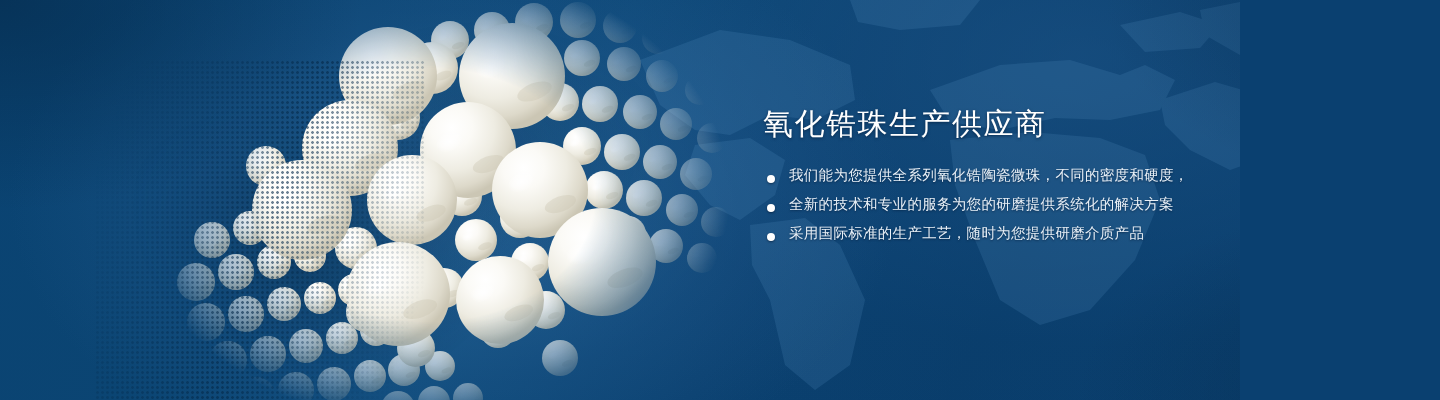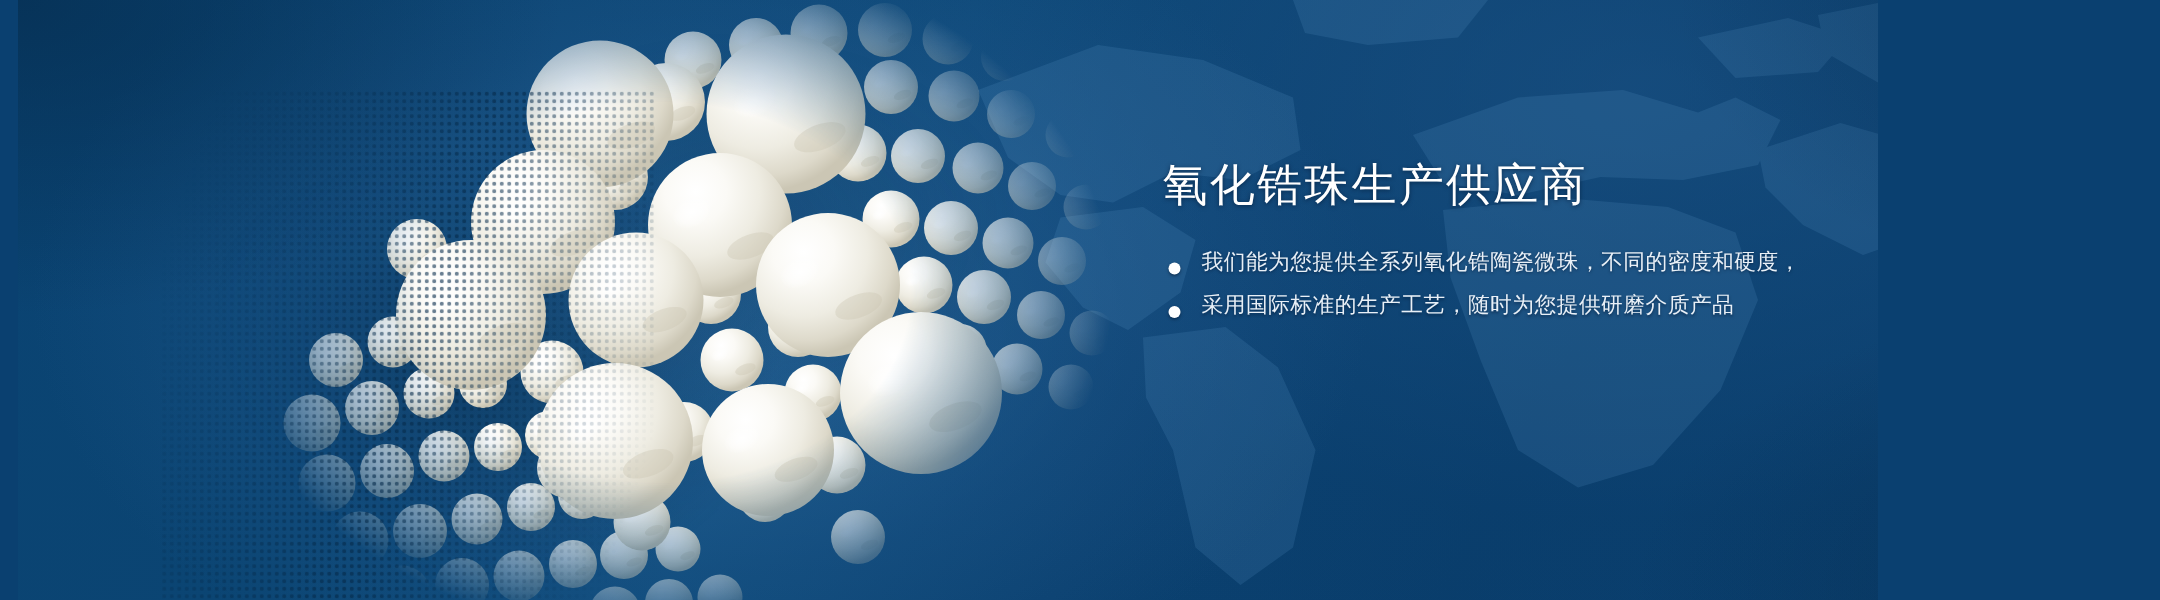--- a/index.html
+++ b/index.html
@@ -6,21 +6,20 @@
   html,body { width:1440px; height:400px; overflow:hidden; background:#0a4070; }
   body { font-family:"Liberation Sans","DejaVu Sans",sans-serif; }
 
   #banner{
     position:relative; width:1240px; height:400px; overflow:hidden;
     background:
       radial-gradient(ellipse 620px 400px at 455px 200px, rgba(60,120,175,0.55) 0%, rgba(40,95,150,0.28) 45%, rgba(10,64,112,0) 72%),
       radial-gradient(ellipse 900px 520px at 1080px 60px, rgba(30,86,138,0.55) 0%, rgba(14,66,114,0.18) 55%, rgba(10,64,112,0) 80%),
       linear-gradient(118deg,#0a4372 0%, #0b4573 26%, #0d4a79 44%, #0b4170 62%, #093d6b 80%, #0a3f6e 100%),
       #0a4372;
-    margin-left: 12px;
   }
 
   
   .worldmap{ position:absolute; left:600px; top:-30px; width:900px; height:420px;
              opacity:.17; pointer-events:none; }
   .worldmap svg{ width:100%; height:100%; display:block; }
 
   
   .vignette{ position:absolute; inset:0; pointer-events:none;
     background:
@@ -226,20 +225,26 @@
 
     <ul class="bullets">
 
       <li class="bullet-row">
         <span class="dot"></span>
         <span class="btext">
           <span class="ln">我们能为您提供全系列氧化锆陶瓷微珠，不同的密度和硬度，</span>
         </span>
       </li>
 
+      <li class="bullet-row">
+        <span class="dot"></span>
+        <span class="btext">
+          <span class="ln">全新的技术和专业的服务为您的研磨提供系统化的解决方案</span>
+        </span>
+      </li>
 
       <li class="bullet-row">
         <span class="dot"></span>
         <span class="btext">
           <span class="ln">采用国际标准的生产工艺，随时为您提供研磨介质产品</span>
         </span>
       </li>
 
     </ul>
   </div>

